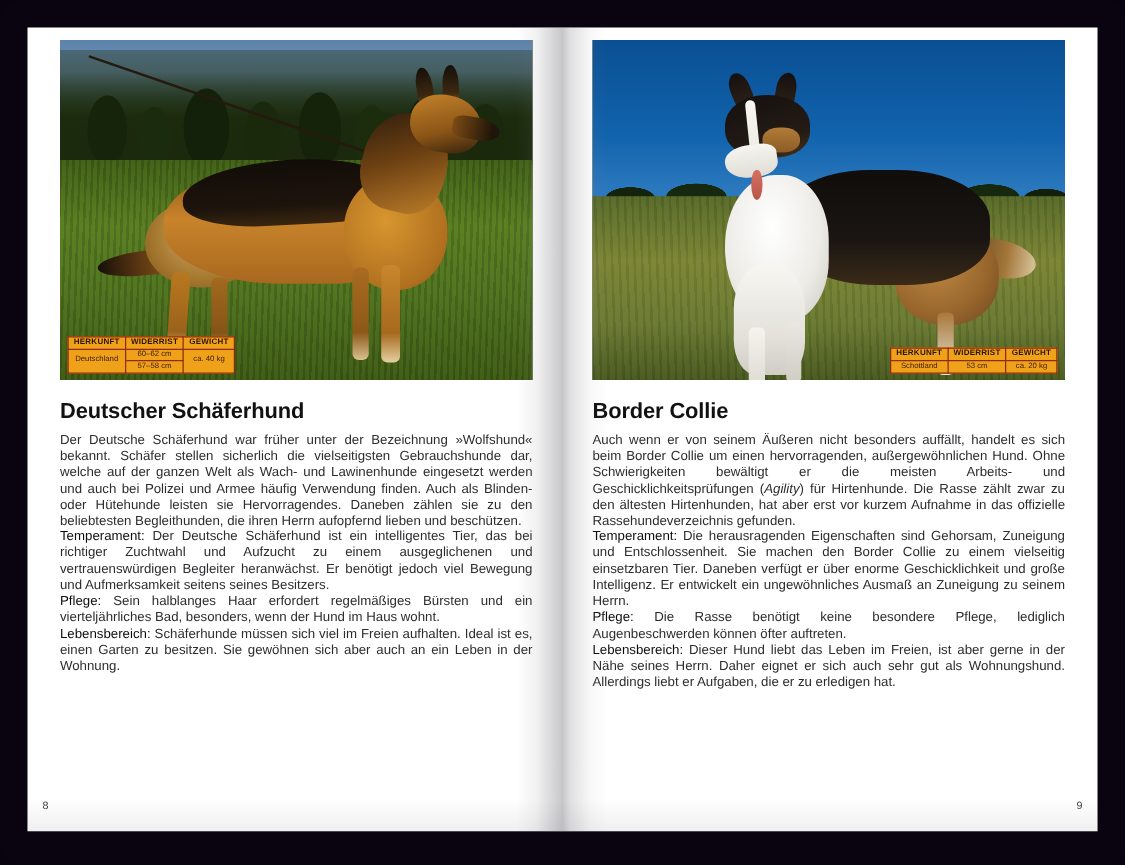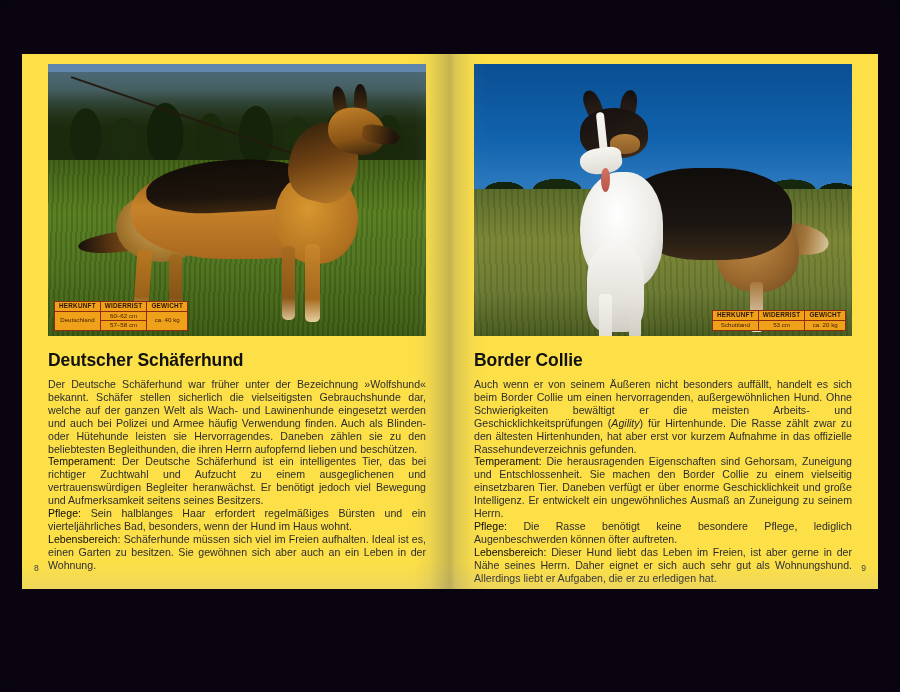--- a/index.html
+++ b/index.html
@@ -16,24 +16,23 @@
     position: relative;
     width: 900px; height: 692px;
     background: #0a0410;
     border-radius: 16px;
   }
 
   
   .book {
     position: absolute;
     left: 22px; top: 22px;
-    width: 856px; height: 535px;
-    background: #fde047;
+    width: 856px; height: 643px;
+    background: #ffffff;
     display: flex;
-    margin-top: 32px;
   }
 
   
   .gutter {
     position: absolute;
     left: 50%; top: 0;
     width: 74px; height: 100%;
     transform: translateX(-50%);
     background: linear-gradient(to right,
         rgba(120,120,125,0.00) 0%,

